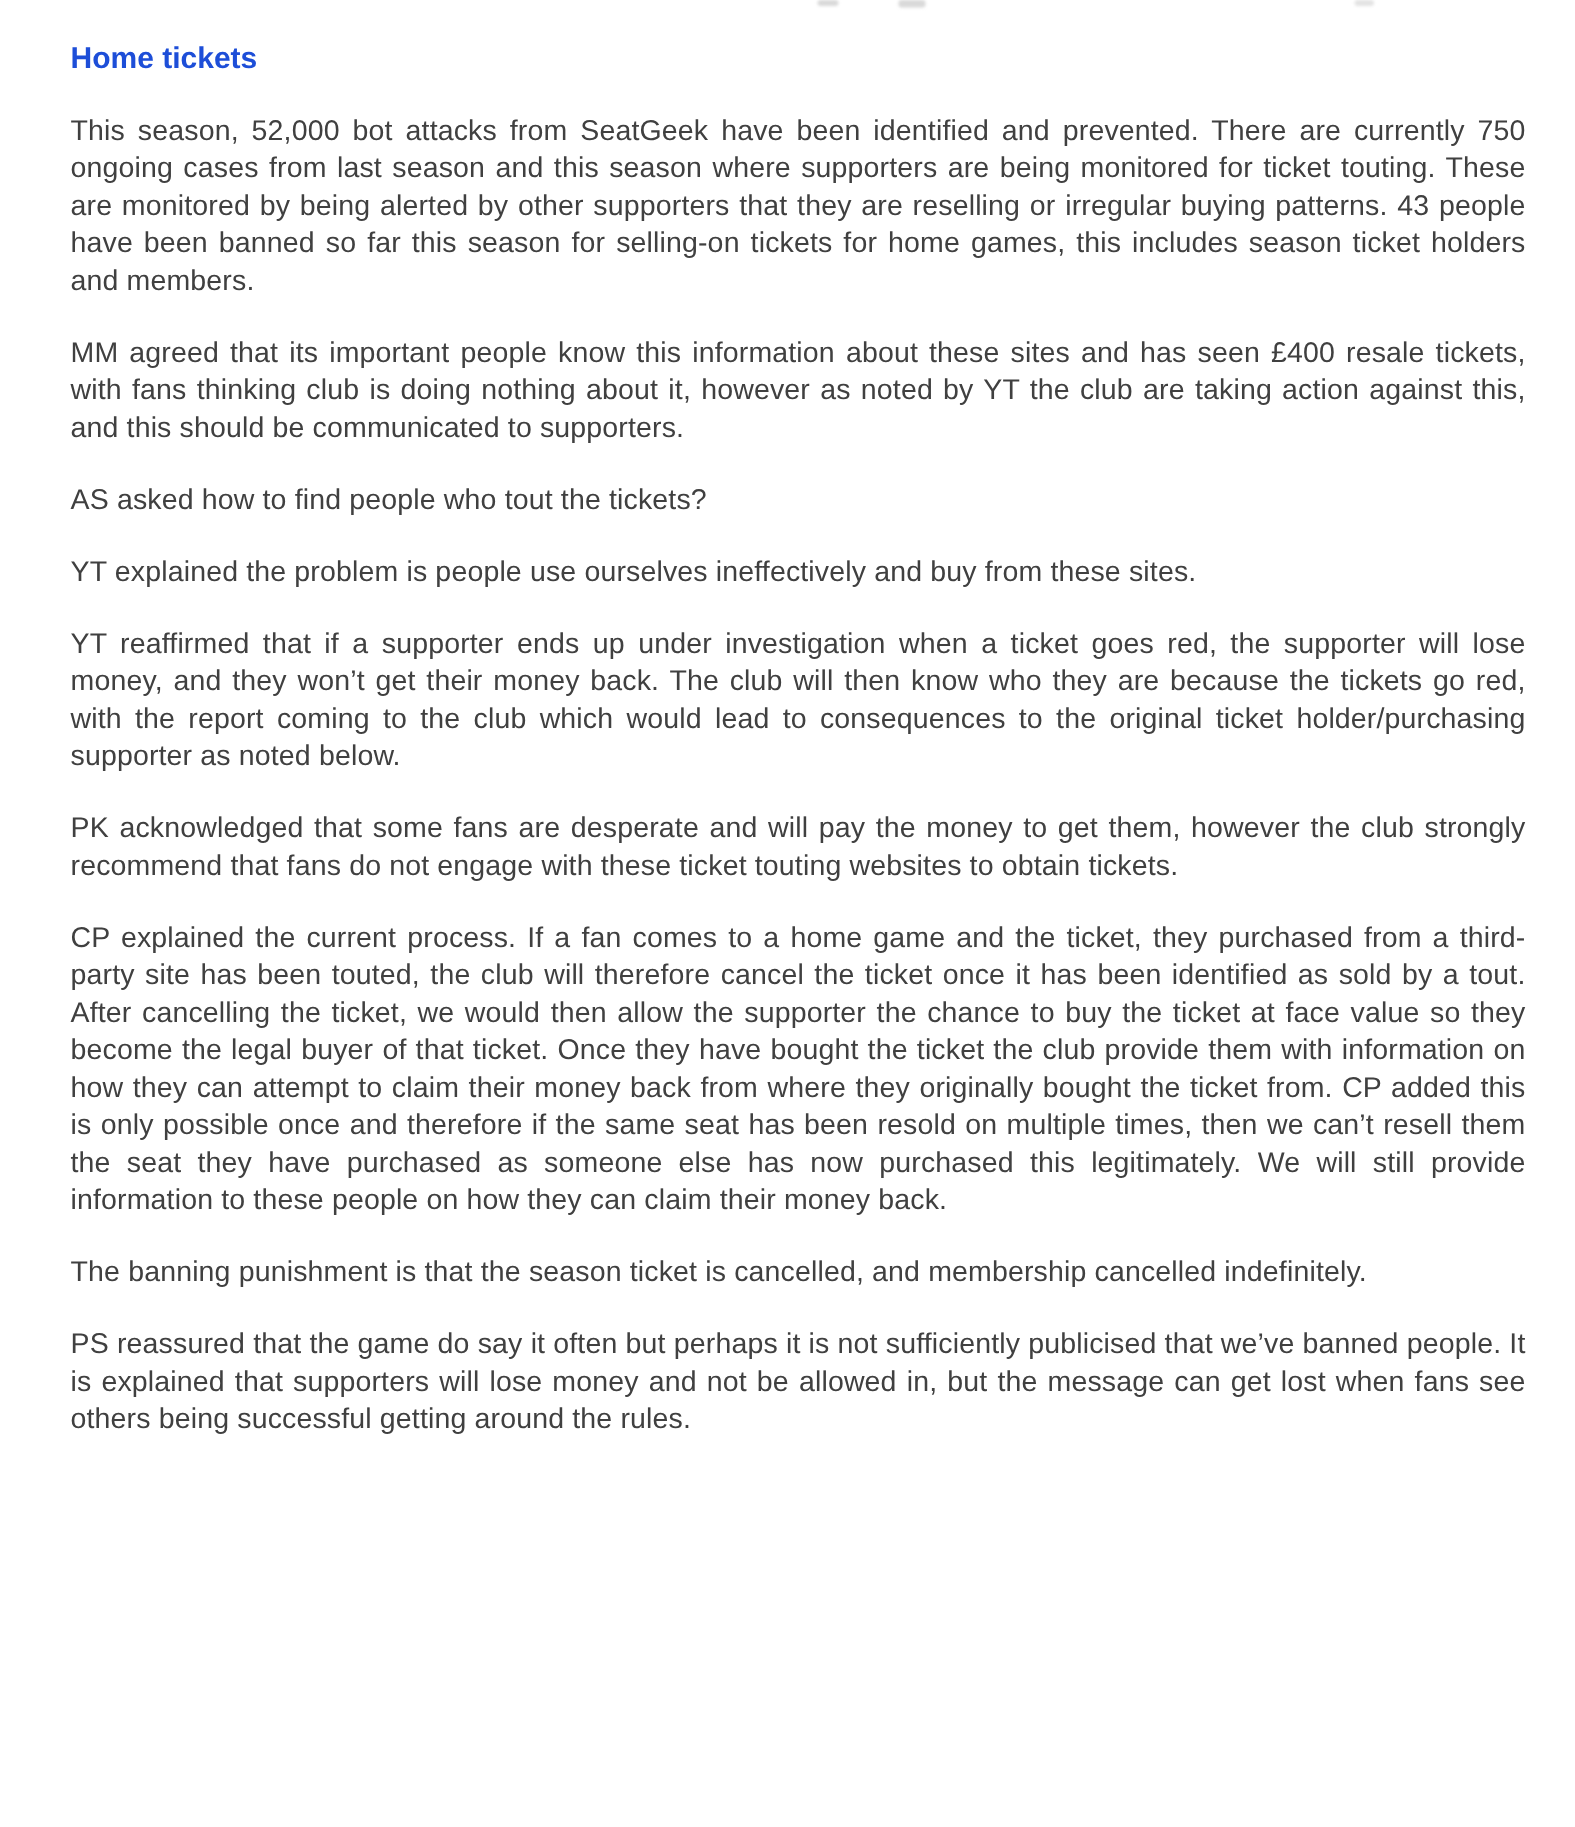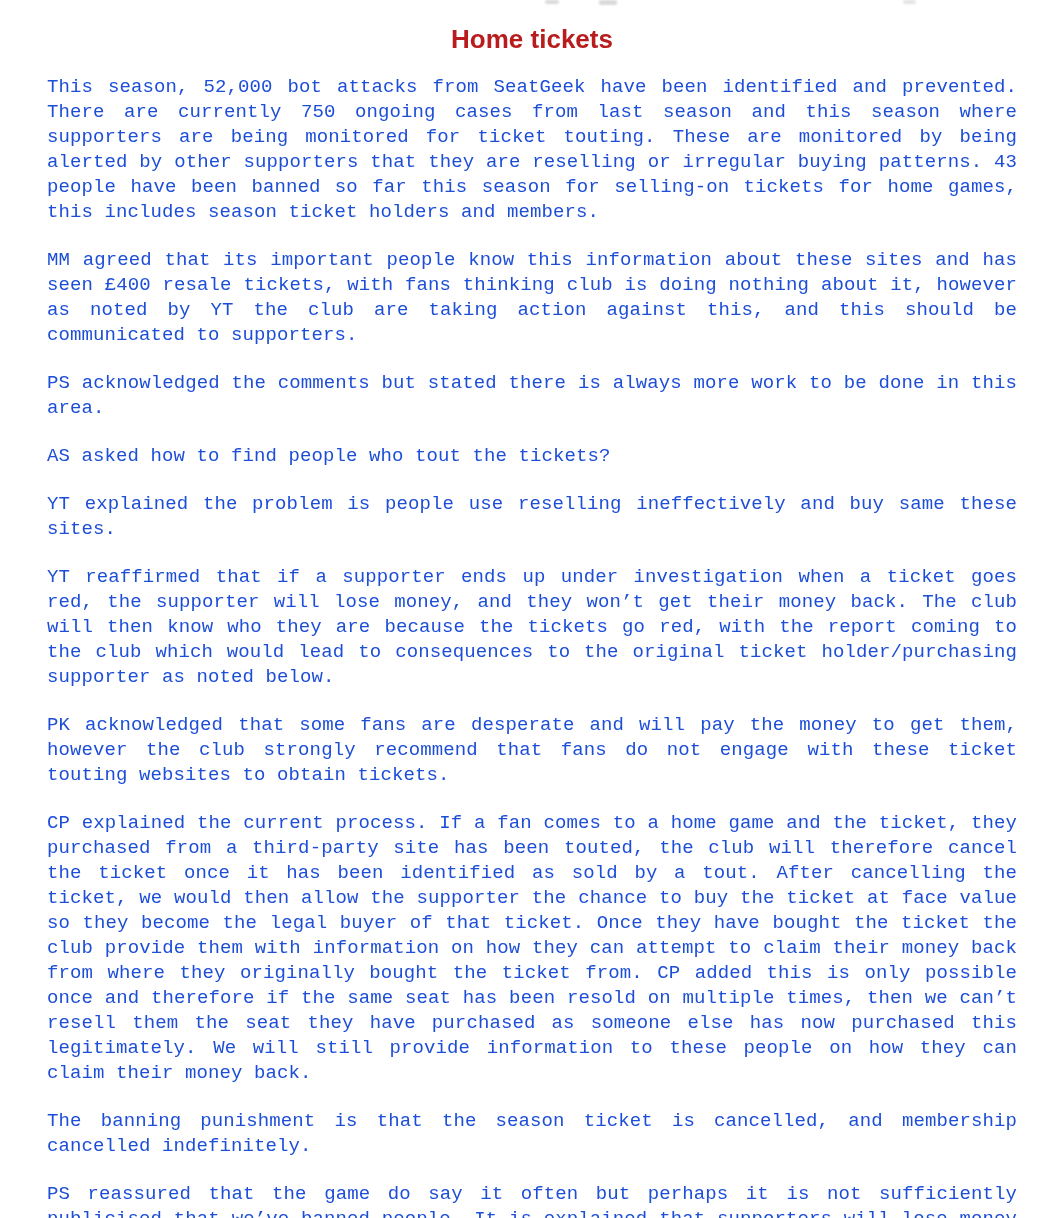--- a/index.html
+++ b/index.html
@@ -15,35 +15,33 @@
     font-family: "Liberation Sans", sans-serif;
     color: #1b1b1b;
   }
   .page {
     position: absolute;
     top: 27px;
     left: 47px;
     width: 970px;
   }
   .heading {
-    font-size: 26px;
+    font-size: 20px;
     font-weight: bold;
     line-height: 25px;
     margin: 0 0 23px 0;
-    color: #b91c1c;
-    text-align: center;
+    color: #1d4ed8;
   }
   .para {
     font-size: 19px;
     line-height: 25px;
     margin: 0 0 23px 0;
     text-align: justify;
     letter-spacing: 0.1px;
-    color: #1d4ed8;
-    font-family: Liberation Mono, monospace;
+    color: #404040;
   }
   .para:last-child {
     margin-bottom: 0;
   }
   
   .artifact {
     position: absolute;
     top: 0;
     height: 4px;
     background: #d9d9d9;
@@ -59,22 +57,21 @@
 
 <div class="artifact a1"></div>
 <div class="artifact a2"></div>
 <div class="artifact a3"></div>
 
 <div class="page">
   <h1 class="heading">Home tickets</h1>
   <div id="paragraphs">
       <p class="para">This season, 52,000 bot attacks from SeatGeek have been identified and prevented. There are currently 750 ongoing cases from last season and this season where supporters are being monitored for ticket touting. These are monitored by being alerted by other supporters that they are reselling or irregular buying patterns. 43 people have been banned so far this season for selling-on tickets for home games, this includes season ticket holders and members.</p>
       <p class="para">MM agreed that its important people know this information about these sites and has seen £400 resale tickets, with fans thinking club is doing nothing about it, however as noted by YT the club are taking action against this, and this should be communicated to supporters.</p>
-      <p class="para">PS acknowledged the comments but stated there is always more work to be done in this area.</p>
       <p class="para">AS asked how to find people who tout the tickets?</p>
-      <p class="para">YT explained the problem is people use reselling ineffectively and buy same these sites.</p>
+      <p class="para">YT explained the problem is people use ourselves ineffectively and buy from these sites.</p>
       <p class="para">YT reaffirmed that if a supporter ends up under investigation when a ticket goes red, the supporter will lose money, and they won’t get their money back. The club will then know who they are because the tickets go red, with the report coming to the club which would lead to consequences to the original ticket holder/purchasing supporter as noted below.</p>
       <p class="para">PK acknowledged that some fans are desperate and will pay the money to get them, however the club strongly recommend that fans do not engage with these ticket touting websites to obtain tickets.</p>
       <p class="para">CP explained the current process. If a fan comes to a home game and the ticket, they purchased from a third-party site has been touted, the club will therefore cancel the ticket once it has been identified as sold by a tout. After cancelling the ticket, we would then allow the supporter the chance to buy the ticket at face value so they become the legal buyer of that ticket. Once they have bought the ticket the club provide them with information on how they can attempt to claim their money back from where they originally bought the ticket from. CP added this is only possible once and therefore if the same seat has been resold on multiple times, then we can’t resell them the seat they have purchased as someone else has now purchased this legitimately. We will still provide information to these people on how they can claim their money back.</p>
       <p class="para">The banning punishment is that the season ticket is cancelled, and membership cancelled indefinitely.</p>
       <p class="para">PS reassured that the game do say it often but perhaps it is not sufficiently publicised that we’ve banned people. It is explained that supporters will lose money and not be allowed in, but the message can get lost when fans see others being successful getting around the rules.</p>
     </div>
 </div>
 
 </body></html>

